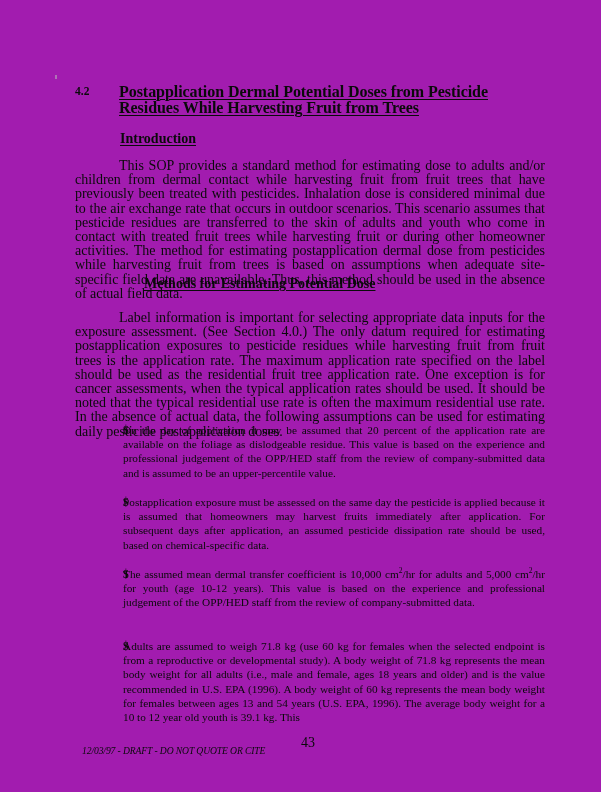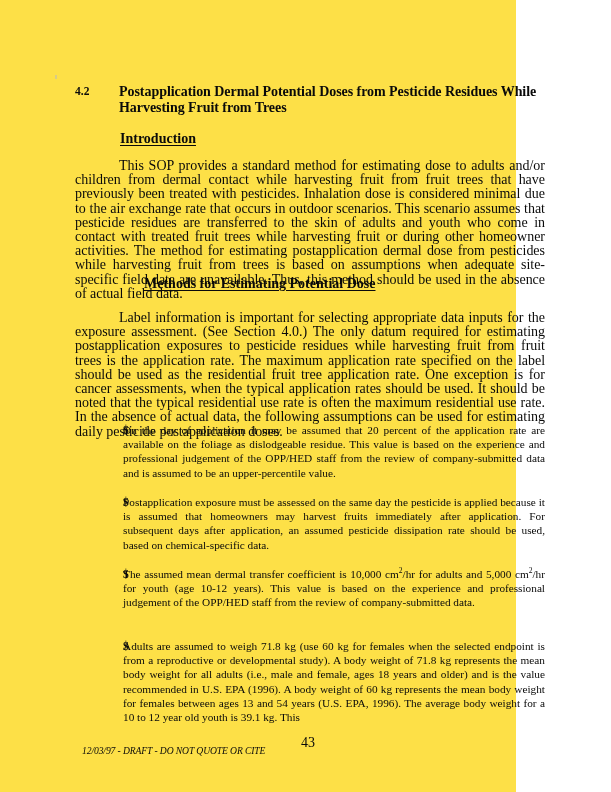--- a/index.html
+++ b/index.html
@@ -12,23 +12,23 @@
     height: 792px;
     position: relative;
     font-family: "Liberation Serif", "DejaVu Serif", serif;
     color: #0a0a0a;
     overflow: hidden;
   }
 
   .page {
     position: absolute;
     inset: 0;
-    width: 516px;
+    width: 601px;
     height: 792px;
-    background: #fde047;
+    background: #a21caf;
   }
 
   
   .speck {
     position: absolute;
     background: #b9b9b9;
     opacity: .55;
   }
   .speck-a { left: 55px; top: 75px; width: 2px; height: 4px; }
 
@@ -45,22 +45,23 @@
     flex: 0 0 auto;
     width: 44px;
     font-weight: bold;
     font-size: 11.5px;
     line-height: 15.5px;
     letter-spacing: .1px;
   }
   .section-title {
     flex: 1 1 auto;
     font-weight: bold;
-    font-size: 14px;
+    font-size: 16px;
     line-height: 15.5px;
+    text-decoration: underline;
     text-underline-offset: 1.5px;
     text-decoration-thickness: 1px;
     letter-spacing: -.05px;
   }
 
   .sub-head {
     position: absolute;
     left: 120px;
     font-weight: bold;
     font-size: 14px;

